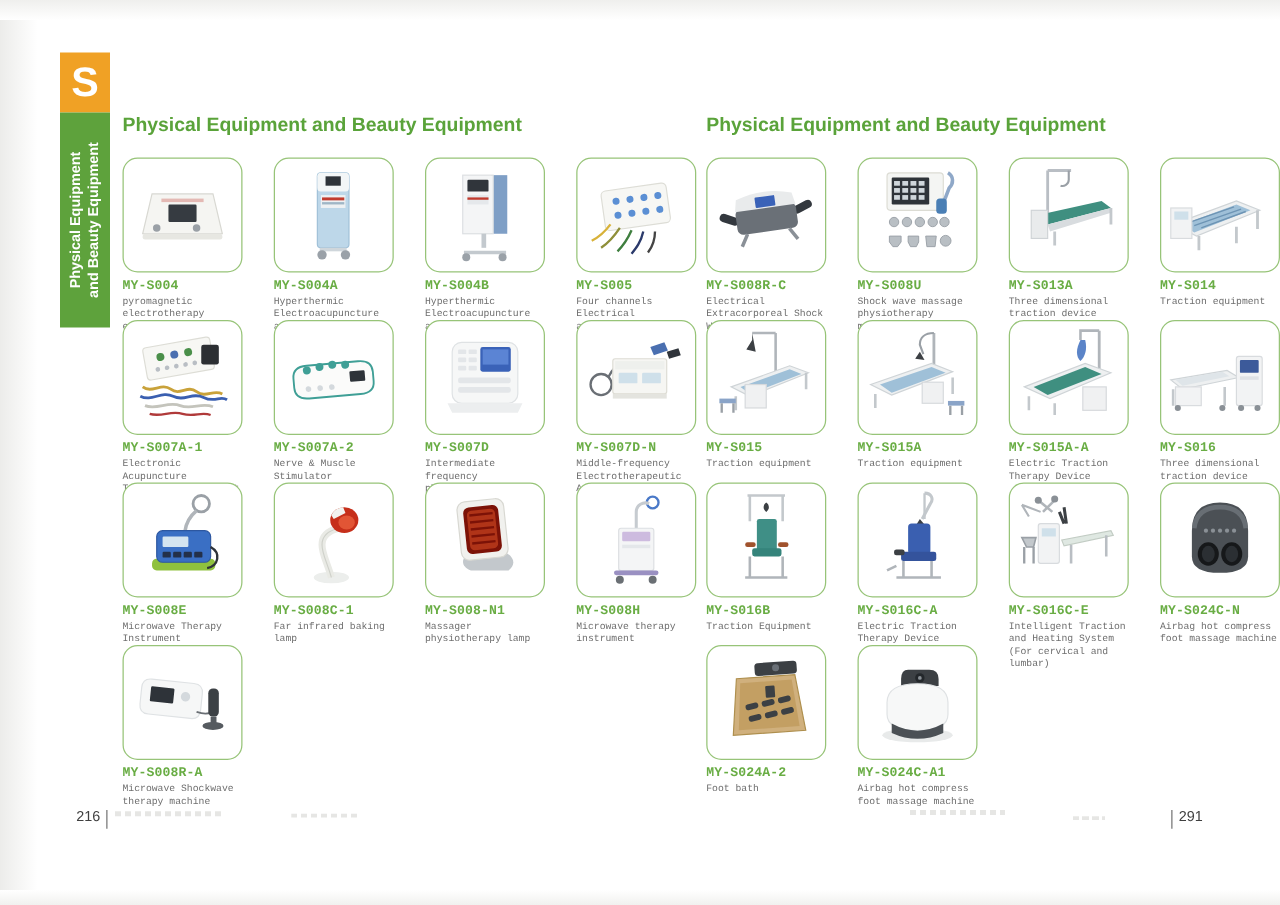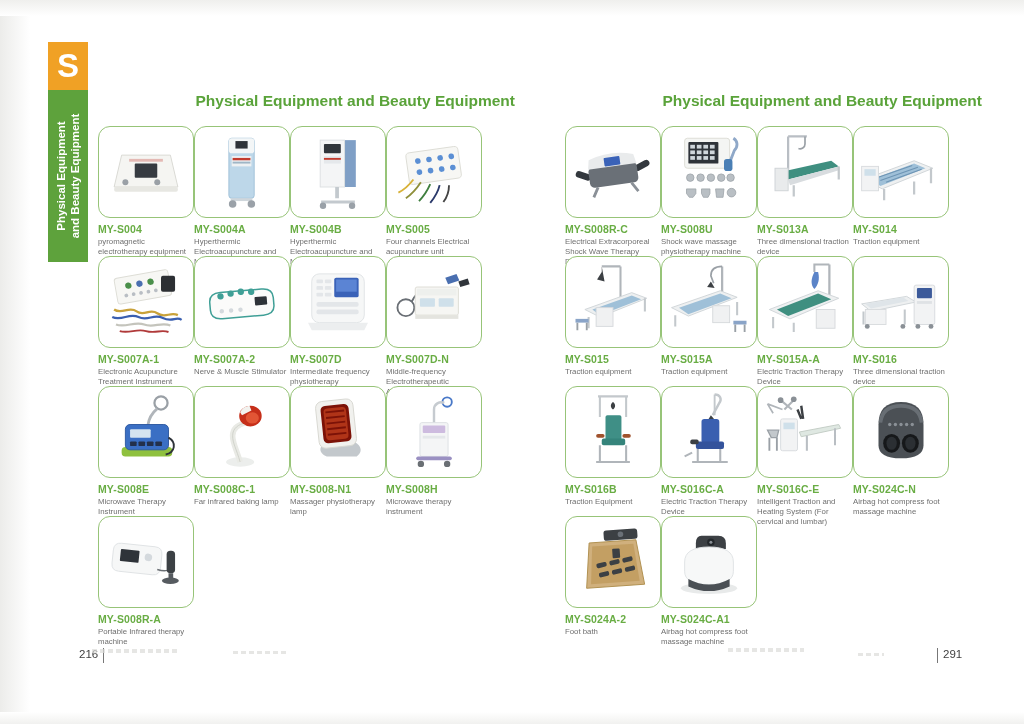--- a/index.html
+++ b/index.html
@@ -23,34 +23,34 @@
     font-weight:bold;font-size:33px;display:flex;align-items:center;justify-content:center;}
   .v-bar{width:40px;height:172px;background:#5ea23c;position:relative;}
   .v-text{position:absolute;left:50%;top:50%;width:170px;
     transform:translate(-50%,-50%) rotate(-90deg);
     text-align:center;color:#fff;font-weight:bold;font-size:11.5px;line-height:14px;
     white-space:nowrap;}
 
   
   .pages{position:absolute;left:98px;top:88px;display:flex;gap:50px;}
   .page{width:417px;}
-  .page-heading{margin:2px 0 14px;font-size:15.5px;line-height:22px;font-weight:bold;color:#5aa33a;text-align:right;}
-  .grid{display:grid;grid-template-columns:repeat(4,96px);column-gap:0;}
+  .page-heading{margin:2px 0 14px;font-size:15.5px;line-height:22px;font-weight:bold;color:#5aa33a;}
+  .grid{display:grid;grid-template-columns:repeat(4,96px);column-gap:25px;font-family:Liberation Mono, monospace;}
   .product{height:130px;}
   .card{width:96px;height:92px;border:1.5px solid #97c478;border-radius:12px;
     box-sizing:border-box;background:#fff;display:flex;align-items:center;justify-content:center;overflow:hidden;}
   .card svg{width:90px;height:84px;display:block;}
   .model{margin:5px 0 2px;font-size:10.5px;font-weight:bold;color:#69ad44;letter-spacing:.1px;}
   .desc{font-size:7.8px;line-height:1.3;color:#6f6f6f;width:96px;}
 
   
   .folio{position:absolute;top:648px;font-size:11.5px;color:#3f3f3f;
     display:flex;align-items:flex-start;gap:5px;}
   .folio .rule{display:inline-block;width:1px;height:15px;background:#777;}
-  .folio-left{left:79px;}
+  .folio-left{left:61px;}
   .folio-right{left:937px;}
 
   
   .smudge{position:absolute;height:4px;opacity:.7;
     background:repeating-linear-gradient(90deg,#dcdcda 0 5px,rgba(255,255,255,0) 5px 8px);
     filter:blur(.5px);}
   .smudge.s1{left:92px;top:649px;width:85px;}
   .smudge.s2{left:233px;top:651px;width:54px;height:3px;}
   .smudge.s3{left:728px;top:648px;width:76px;}
   .smudge.s4{left:858px;top:653px;width:26px;height:3px;}
@@ -305,21 +305,21 @@
                 <rect x="20" y="32" width="20" height="13" rx="1" fill="#2e3339"></rect>
                 <circle cx="50" cy="38" r="4" fill="#d4d9dd"></circle>
               </g>
               <path d="M60 52c6 2 10 2 13 0" stroke="#6a6f74" stroke-width="1.6" fill="none"></path>
               <rect x="70" y="32" width="9" height="24" rx="4" fill="#3c4145"></rect>
               <rect x="72" y="56" width="5" height="7" fill="#565b60"></rect>
               <ellipse cx="74" cy="64" rx="9" ry="3.4" fill="#565b60"></ellipse>
             </svg>
           </div>
           <div class="model">MY-S008R-A</div>
-          <div class="desc">Portable Infrared therapy machine</div>
+          <div class="desc">Microwave Shockwave therapy machine</div>
         </div>
       </div>
   </section>
   <section class="page">
     <h1 class="page-heading">Physical Equipment and Beauty Equipment</h1>
     <div class="grid">
         <div class="product">
           <div class="card">
             <svg viewBox="0 0 96 88">
               <g transform="rotate(-8 48 44)">

